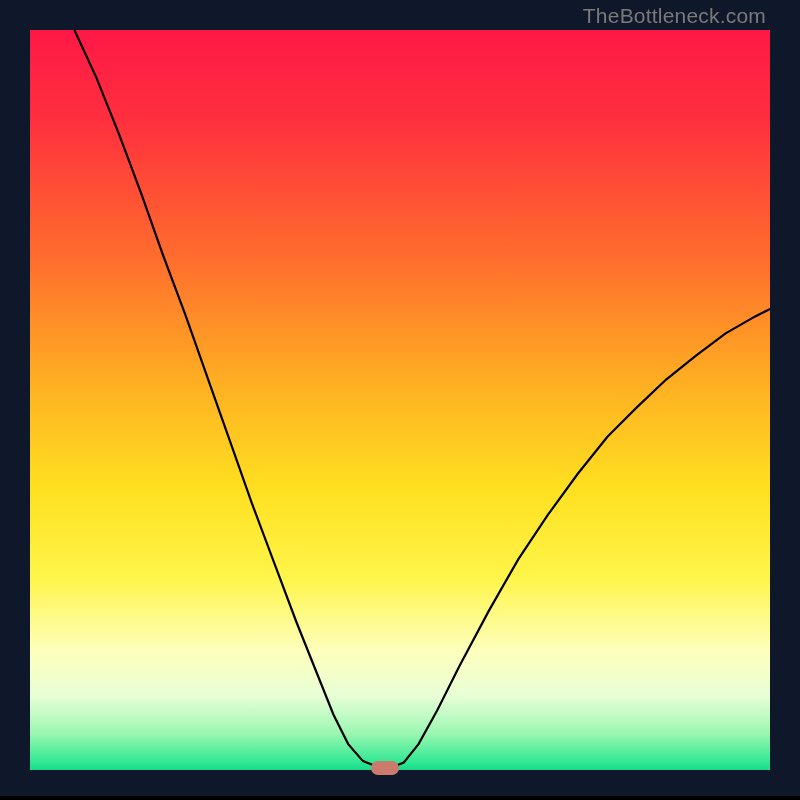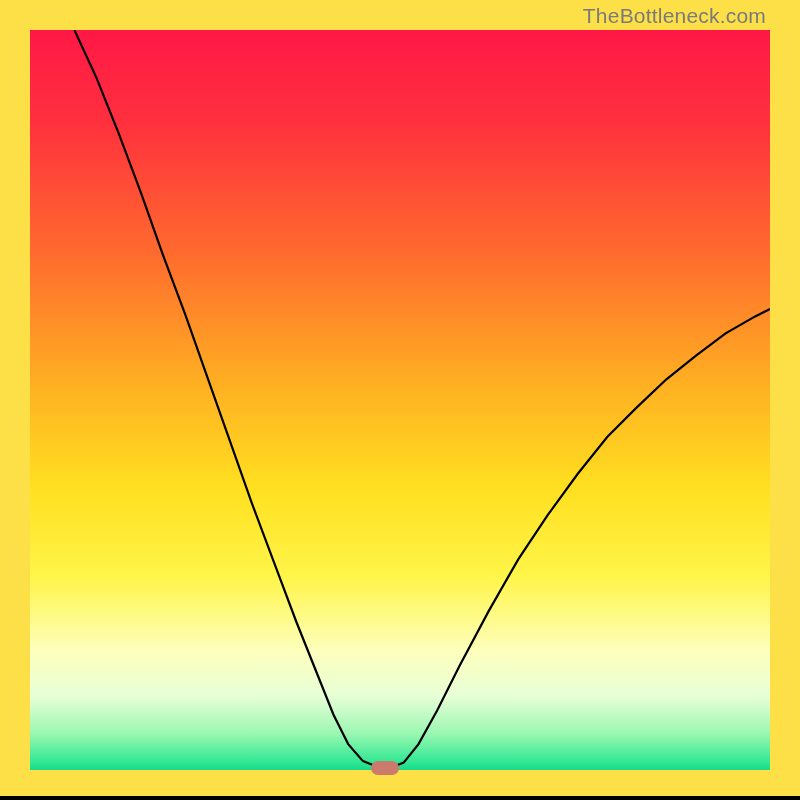--- a/index.html
+++ b/index.html
@@ -8,21 +8,21 @@
     width: 800px;
     height: 800px;
     background: #000;
     overflow: hidden;
     font-family: Arial, Helvetica, sans-serif;
   }
   .frame {
     position: relative;
     width: 800px;
     height: 796px;
-    background: #fde047;
+    background: #0f172a;
   }
   .plot-area {
     position: absolute;
     left: 30px;
     top: 30px;
     width: 740px;
     height: 740px;
     
   }
   .gradient {

